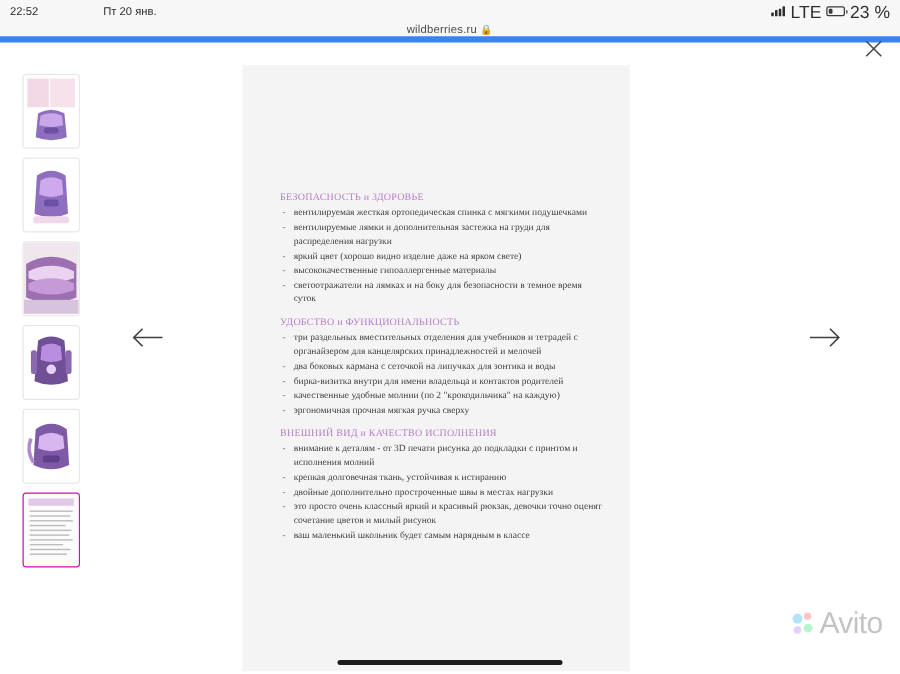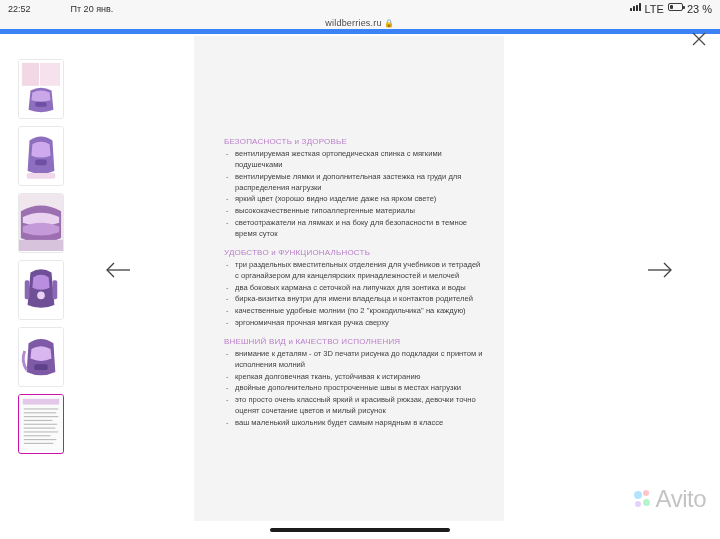--- a/index.html
+++ b/index.html
@@ -31,31 +31,32 @@
     display: flex;
     align-items: center;
     font-size: 9px;
     color: #3a3a3a;
     padding: 0 8px;
     box-sizing: border-box;
   }
   .sb-left {
     display: flex;
     align-items: center;
-    gap: 5px;
+    gap: 17px;
     white-space: nowrap;
   }
   .sb-time { font-size: 9px; color: #2e2e2e; }
   .sb-date { font-size: 9px; color: #2e2e2e; padding-left: 35px; }
   .sb-spacer { flex: 1; }
   .sb-right {
     display: flex;
+    align-items: center;
     gap: 4px;
     white-space: nowrap;
-    font-size: 11px;
+    font-size: 14px;
     color: #2e2e2e;
   }
   .signal-bars {
     display: inline-flex;
     align-items: flex-end;
     gap: 1px;
     height: 8px;
   }
   .signal-bars i {
     display: block;
@@ -178,25 +179,26 @@
     justify-content: center;
     cursor: pointer;
   }
   .arrow-left { left: 103px; }
   .arrow-right { left: 645px; }
 
   
   .page {
     position: absolute;
     left: 194px;
-    top: 36px;
+    top: 52px;
     width: 310px;
     height: 485px;
     background: #f4f4f4;
     overflow: hidden;
+    font-family: Liberation Serif, serif;
   }
   .content {
     position: absolute;
     left: 30px;
     top: 100px;
     width: 260px;
     font-size: 7.6px;
     line-height: 1.42;
     color: #3d3d3d;
   }

